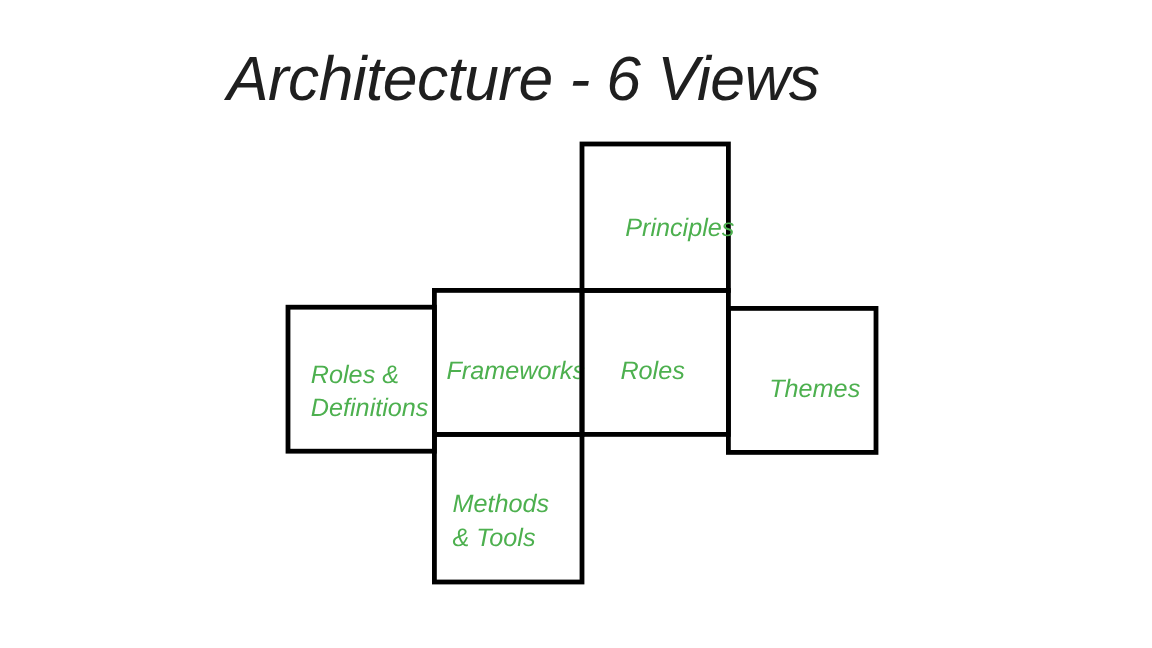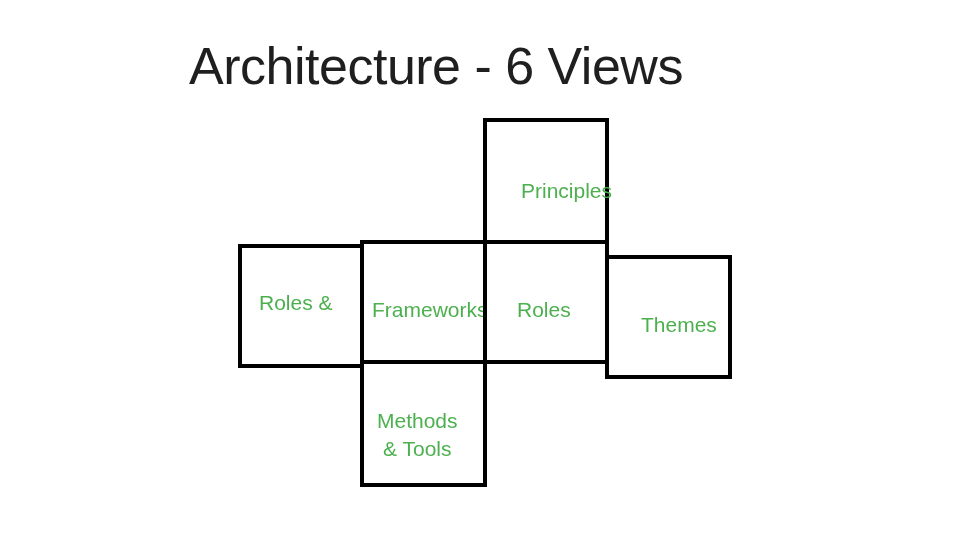--- a/index.html
+++ b/index.html
@@ -7,20 +7,21 @@
     padding: 0;
     background: #ffffff;
   }
   .slide {
     position: relative;
     width: 872px;
     height: 540px;
     background: var(--bg, #ffffff);
     overflow: hidden;
     font-family: "Liberation Sans", sans-serif;
+    font-style: italic;
   }
   .title {
     position: absolute;
     top: 36px;
     left: 0;
     width: 100%;
     margin: 0;
     text-align: center;
     font-size: 52px;
     font-weight: 400;
@@ -36,48 +37,48 @@
   }
   .lbl {
     position: absolute;
     font-size: 21px;
     line-height: 28px;
     color: var(--label-color, #4db04f);
     white-space: nowrap;
   }
   
   .cell.principles { left: 483px; top: 118px; width: 126px; height: 126px; }
-  .cell.roles      { left: 238px; top: 244px; width: 126px; height: 124px; }
+  .cell.roles      { left: 238px; top: 254px; width: 126px; height: 124px; }
   .cell.frameworks { left: 360px; top: 240px; width: 127px; height: 124px; padding-left: 48px; }
   .cell.cases      { left: 483px; top: 240px; width: 126px; height: 124px; }
   .cell.themes     { left: 605px; top: 255px; width: 127px; height: 124px; }
   .cell.methods    { left: 360px; top: 360px; width: 127px; height: 127px; }
   
   .cell.principles .lbl { left: 34px; top: 55px; }
   .cell.roles      .lbl { left: 17px; top: 41px; }
   .cell.frameworks .lbl { left: 8px;  top: 52px; }
   .cell.cases      .lbl { left: 30px; top: 52px; }
   .cell.themes     .lbl { left: 32px; top: 52px; }
-  .cell.methods    .lbl { left: 13px; top: 43px; text-align: center; }
+  .cell.methods    .lbl { left: 13px; top: 43px; }
 </style>
 </head>
 <body>
 
 <div class="slide">
 
   <h1 class="title">Architecture - 6 Views</h1>
 
   <div>
 
     <div class="cell principles">
       <span class="lbl">Principles</span>
     </div>
 
     <div class="cell roles">
-      <span class="lbl"><span>Roles &amp;</span><br></span>
+      <span class="lbl"><span>Roles &amp;</span><br><span>Definitions</span></span>
     </div>
 
     <div class="cell frameworks">
       <span class="lbl">Frameworks</span>
     </div>
 
     <div class="cell cases">
       <span class="lbl">Roles</span>
     </div>
 

